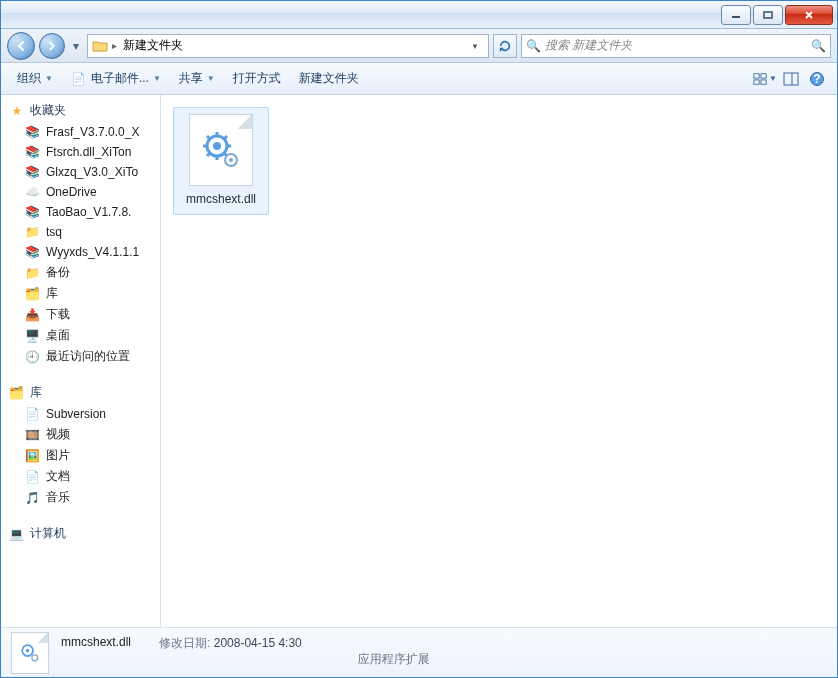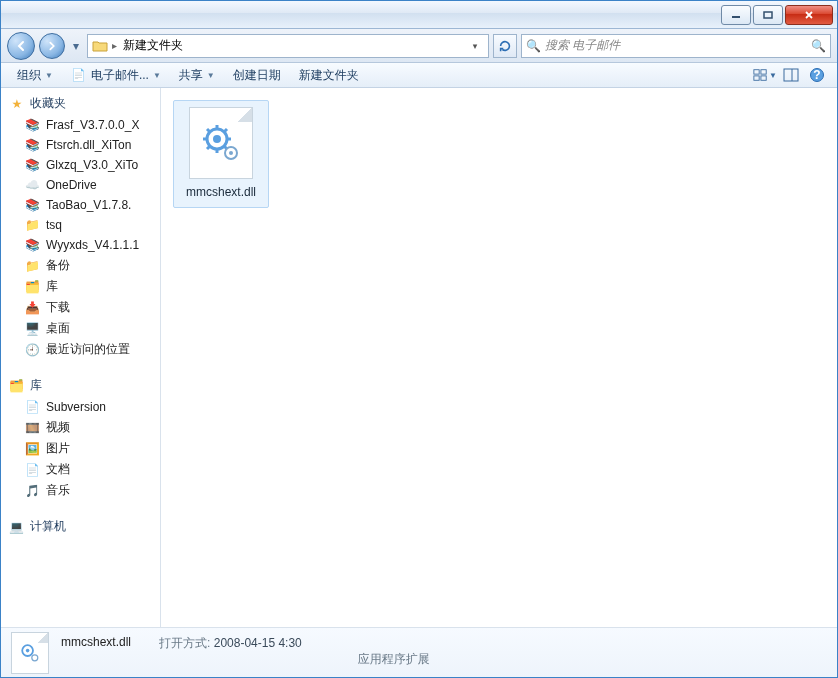--- a/index.html
+++ b/index.html
@@ -21,21 +21,21 @@
 .addressbar { flex:1; height:24px; background:#fff; border:1px solid #9eb4cc; display:flex; align-items:center; padding:0 4px; gap:4px;}
 .addressbar .seg { display:flex; align-items:center; gap:2px; padding:0 2px;}
 .addressbar .chev { color:#666; font-size:10px;}
 .addr-dd { width:18px; text-align:center; color:#555; font-size:9px;}
 .refresh { width:24px;height:24px; background:linear-gradient(to bottom,#f8fbff,#dfe9f5); border:1px solid #9eb4cc; display:flex;align-items:center;justify-content:center; color:#2b6db3;}
 .searchbox { width:310px; height:24px; background:#fff; border:1px solid #9eb4cc; display:flex; align-items:center; padding:0 4px; color:#888; font-style:italic;}
 .searchbox .sicon { margin-right:4px; color:#5b88b8; font-style:normal;}
 .searchbox .go { margin-left:auto; color:#5b88b8; font-style:normal;}
 
 
-.toolbar { height:25px; background:linear-gradient(to bottom,#f7fbff,#e5eef8); border-bottom:1px solid #c4d3e4; display:flex; align-items:center; padding:0 8px; gap:2px;}
+.toolbar { height:32px; background:linear-gradient(to bottom,#f7fbff,#e5eef8); border-bottom:1px solid #c4d3e4; display:flex; align-items:center; padding:0 8px; gap:2px;}
 .tbtn { padding:4px 8px; display:flex; align-items:center; gap:4px; color:#1a3a5e; border-radius:2px;}
 .tbtn .dd { font-size:8px; color:#5a7a9a;}
 .tspacer { flex:1;}
 .ticonbtn { width:24px; height:24px; display:flex;align-items:center;justify-content:center; color:#3a6a9e;}
 
 
 .body { flex:1; display:flex; min-height:0;}
 .sidebar { width:160px; background:#fff; border-right:1px solid #d9e2ec; overflow-y:auto; padding:4px 0 20px 0;}
 .tree-group { margin-bottom:14px;}
 .tree-hdr { display:flex; align-items:center; gap:5px; padding:3px 8px; font-weight:normal; color:#1e3a5c;}
@@ -112,41 +112,41 @@
 
     <div class="refresh">
       <svg width="14" height="14" viewBox="0 0 16 16">
           <path d="M3 8a5 5 0 1 1 2 4" fill="none" stroke="#2b6db3" stroke-width="1.8"></path>
           <path d="M3 14v-3h3" fill="none" stroke="#2b6db3" stroke-width="1.8"></path>
         </svg>
     </div>
 
     <div class="searchbox">
       <span class="sicon">🔍</span>
-      <span>搜索 电子邮件</span>
+      <span>搜索 新建文件夹</span>
       <span class="go">🔍</span>
     </div>
   </div>
 
   <div class="toolbar">
     <div class="tbtn">
         <span>组织</span>
         <span class="dd">▼</span>
       </div>
     <div class="tbtn">
       <span class="ticon">📄</span>
       <span>电子邮件...</span>
         <span class="dd">▼</span>
     </div>
     <div class="tbtn">
         <span>共享</span>
         <span class="dd">▼</span>
       </div>
     <div class="tbtn">
-        <span>创建日期</span>
+        <span>打开方式</span>
       </div>
     <div class="tbtn">
         <span>新建文件夹</span>
       </div>
     <div class="tspacer"></div>
     <div class="ticonbtn">
       <svg width="16" height="16" viewBox="0 0 16 16">
           <rect x="1" y="2" width="6" height="5" fill="none" stroke="#3a6a9e"></rect>
           <rect x="9" y="2" width="6" height="5" fill="none" stroke="#3a6a9e"></rect>
           <rect x="1" y="9" width="6" height="5" fill="none" stroke="#3a6a9e"></rect>
@@ -292,21 +292,21 @@
   <div class="details">
     <div class="dthumb">
       <svg width="24" height="24" viewBox="0 0 40 40">
         <circle cx="16" cy="16" r="9" fill="none" stroke="#5a9fe0" stroke-width="3"></circle>
         <circle cx="16" cy="16" r="3" fill="#5a9fe0"></circle>
         <circle cx="28" cy="28" r="5" fill="none" stroke="#7aa7d0" stroke-width="2"></circle>
       </svg>
     </div>
     <div class="meta">
       <span class="fname">mmcshext.dll</span>
-      <span><span class="lbl">打开方式:</span> <span>2008-04-15 4:30</span></span>
+      <span><span class="lbl">修改日期:</span> <span>2008-04-15 4:30</span></span>
       <span></span>
       <span class="ftype">应用程序扩展</span>
       <span></span>
       <span></span>
     </div>
   </div>
 
 </div>
 
 </body></html>

